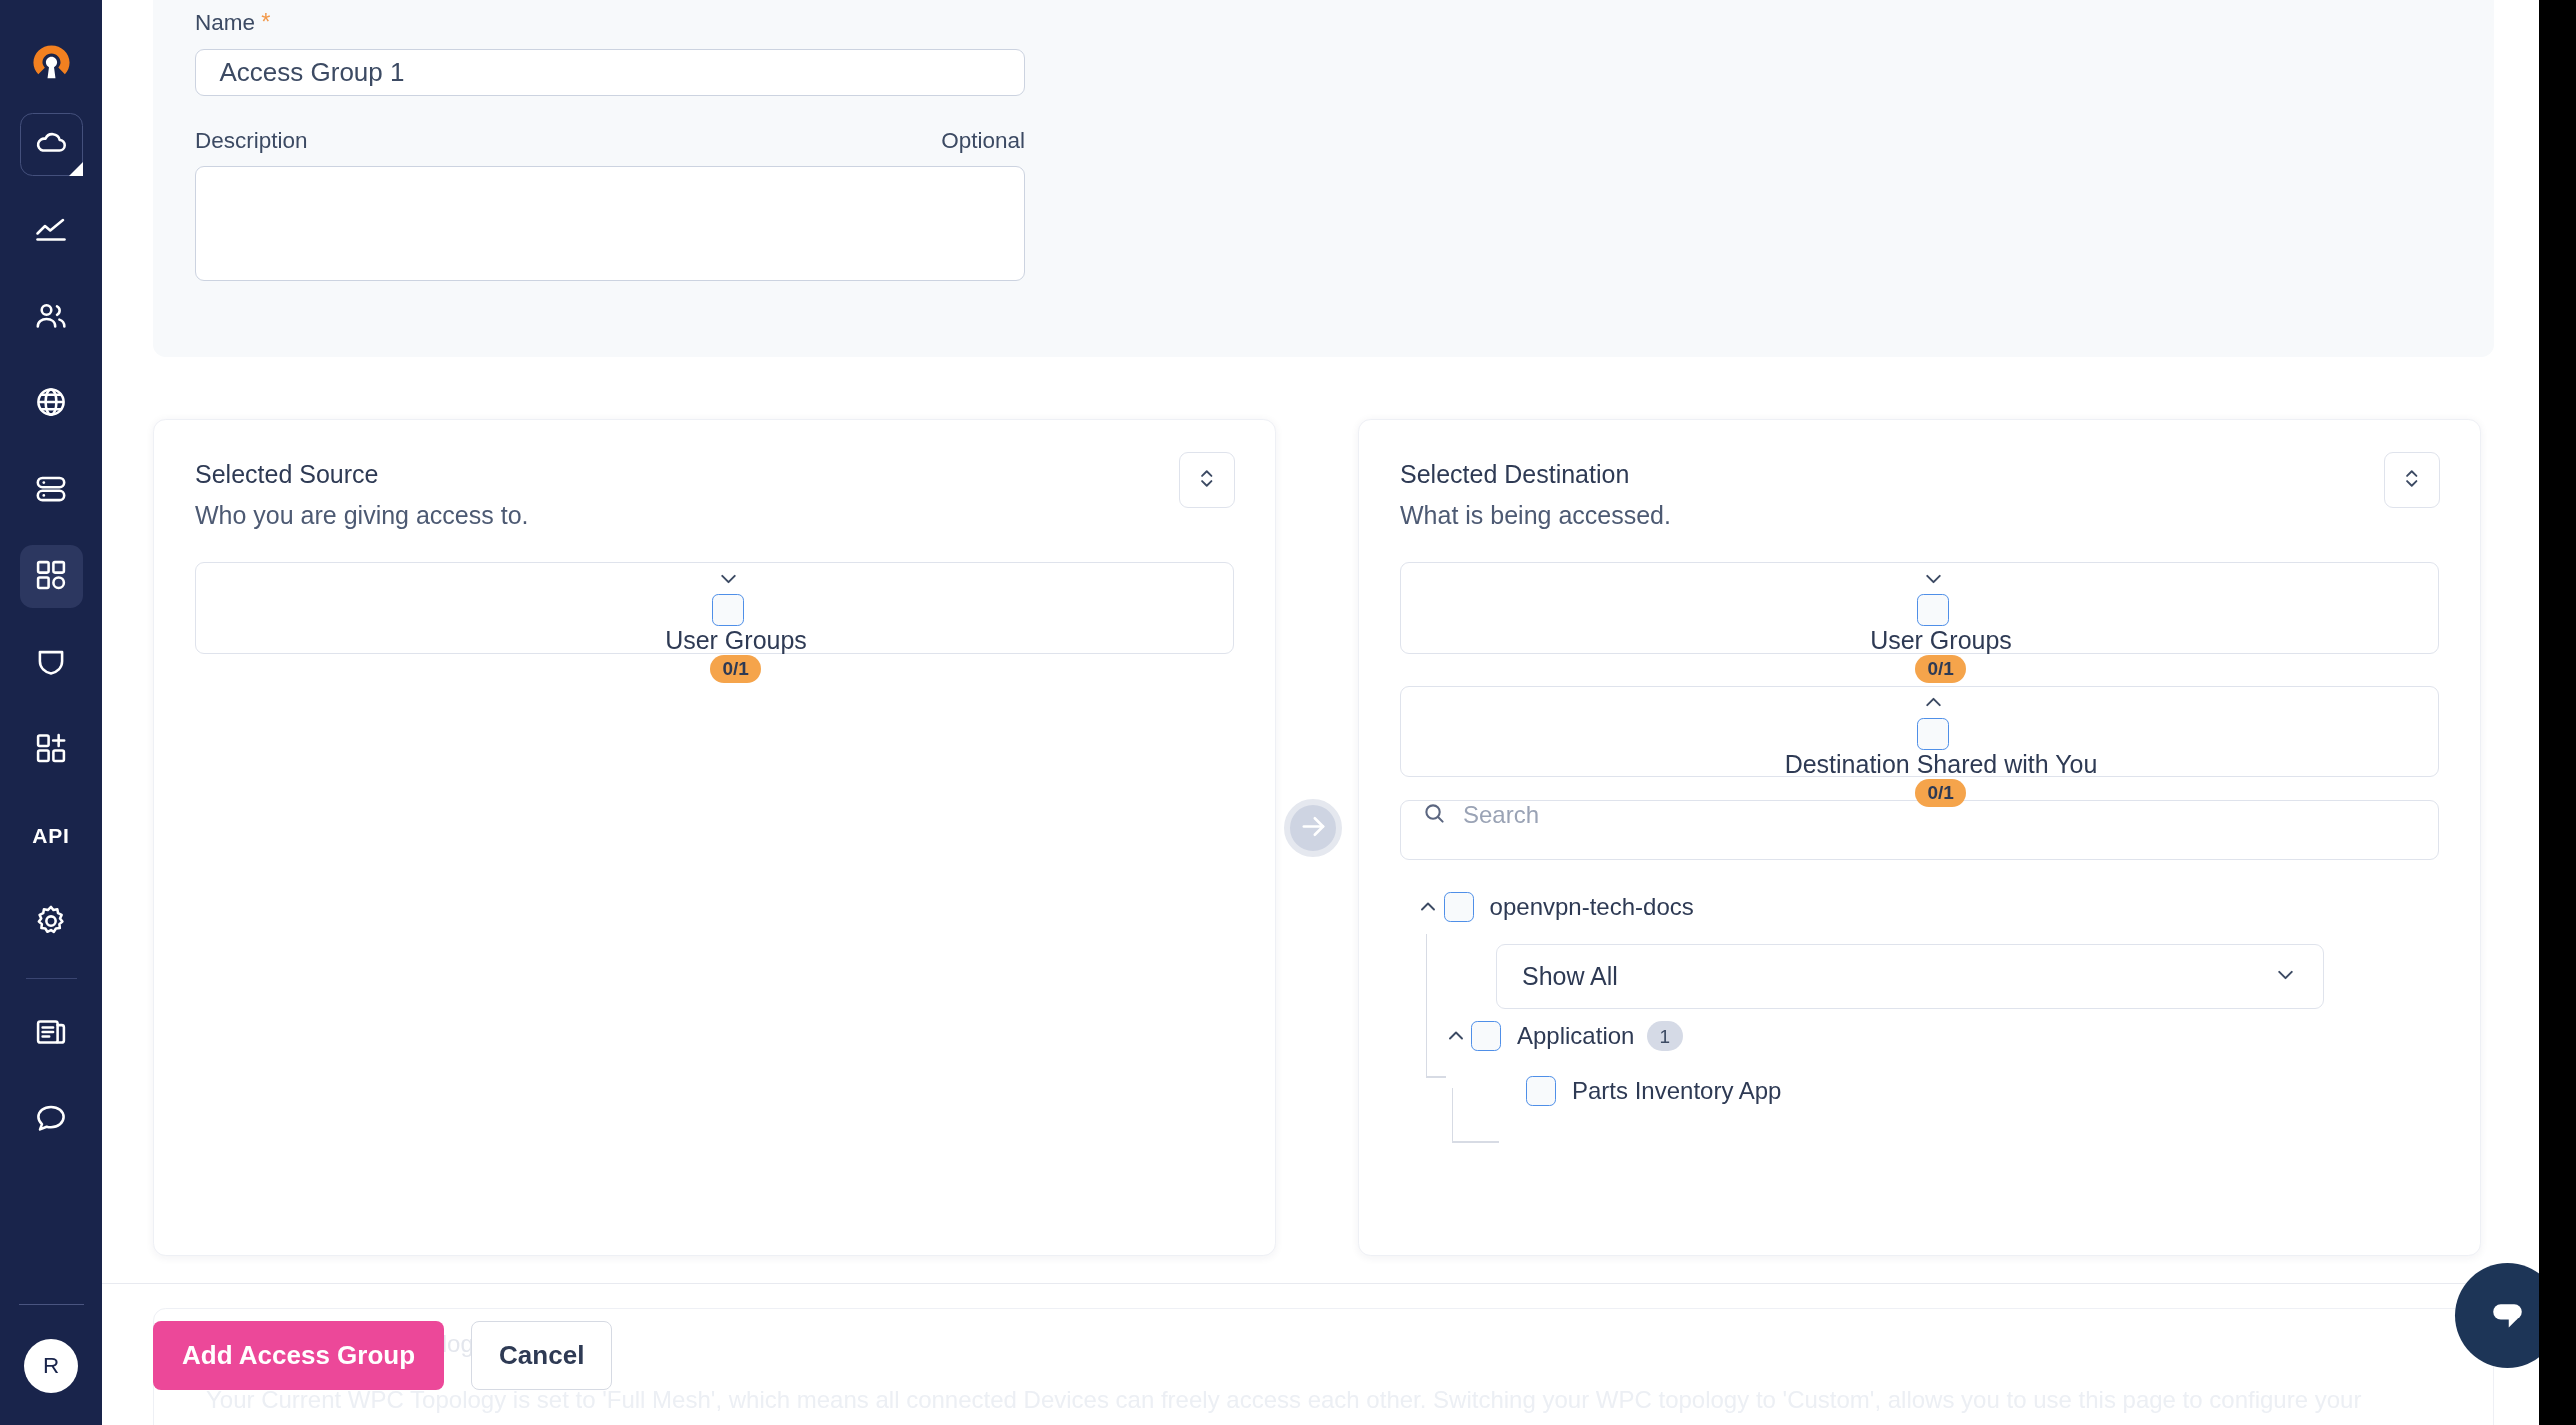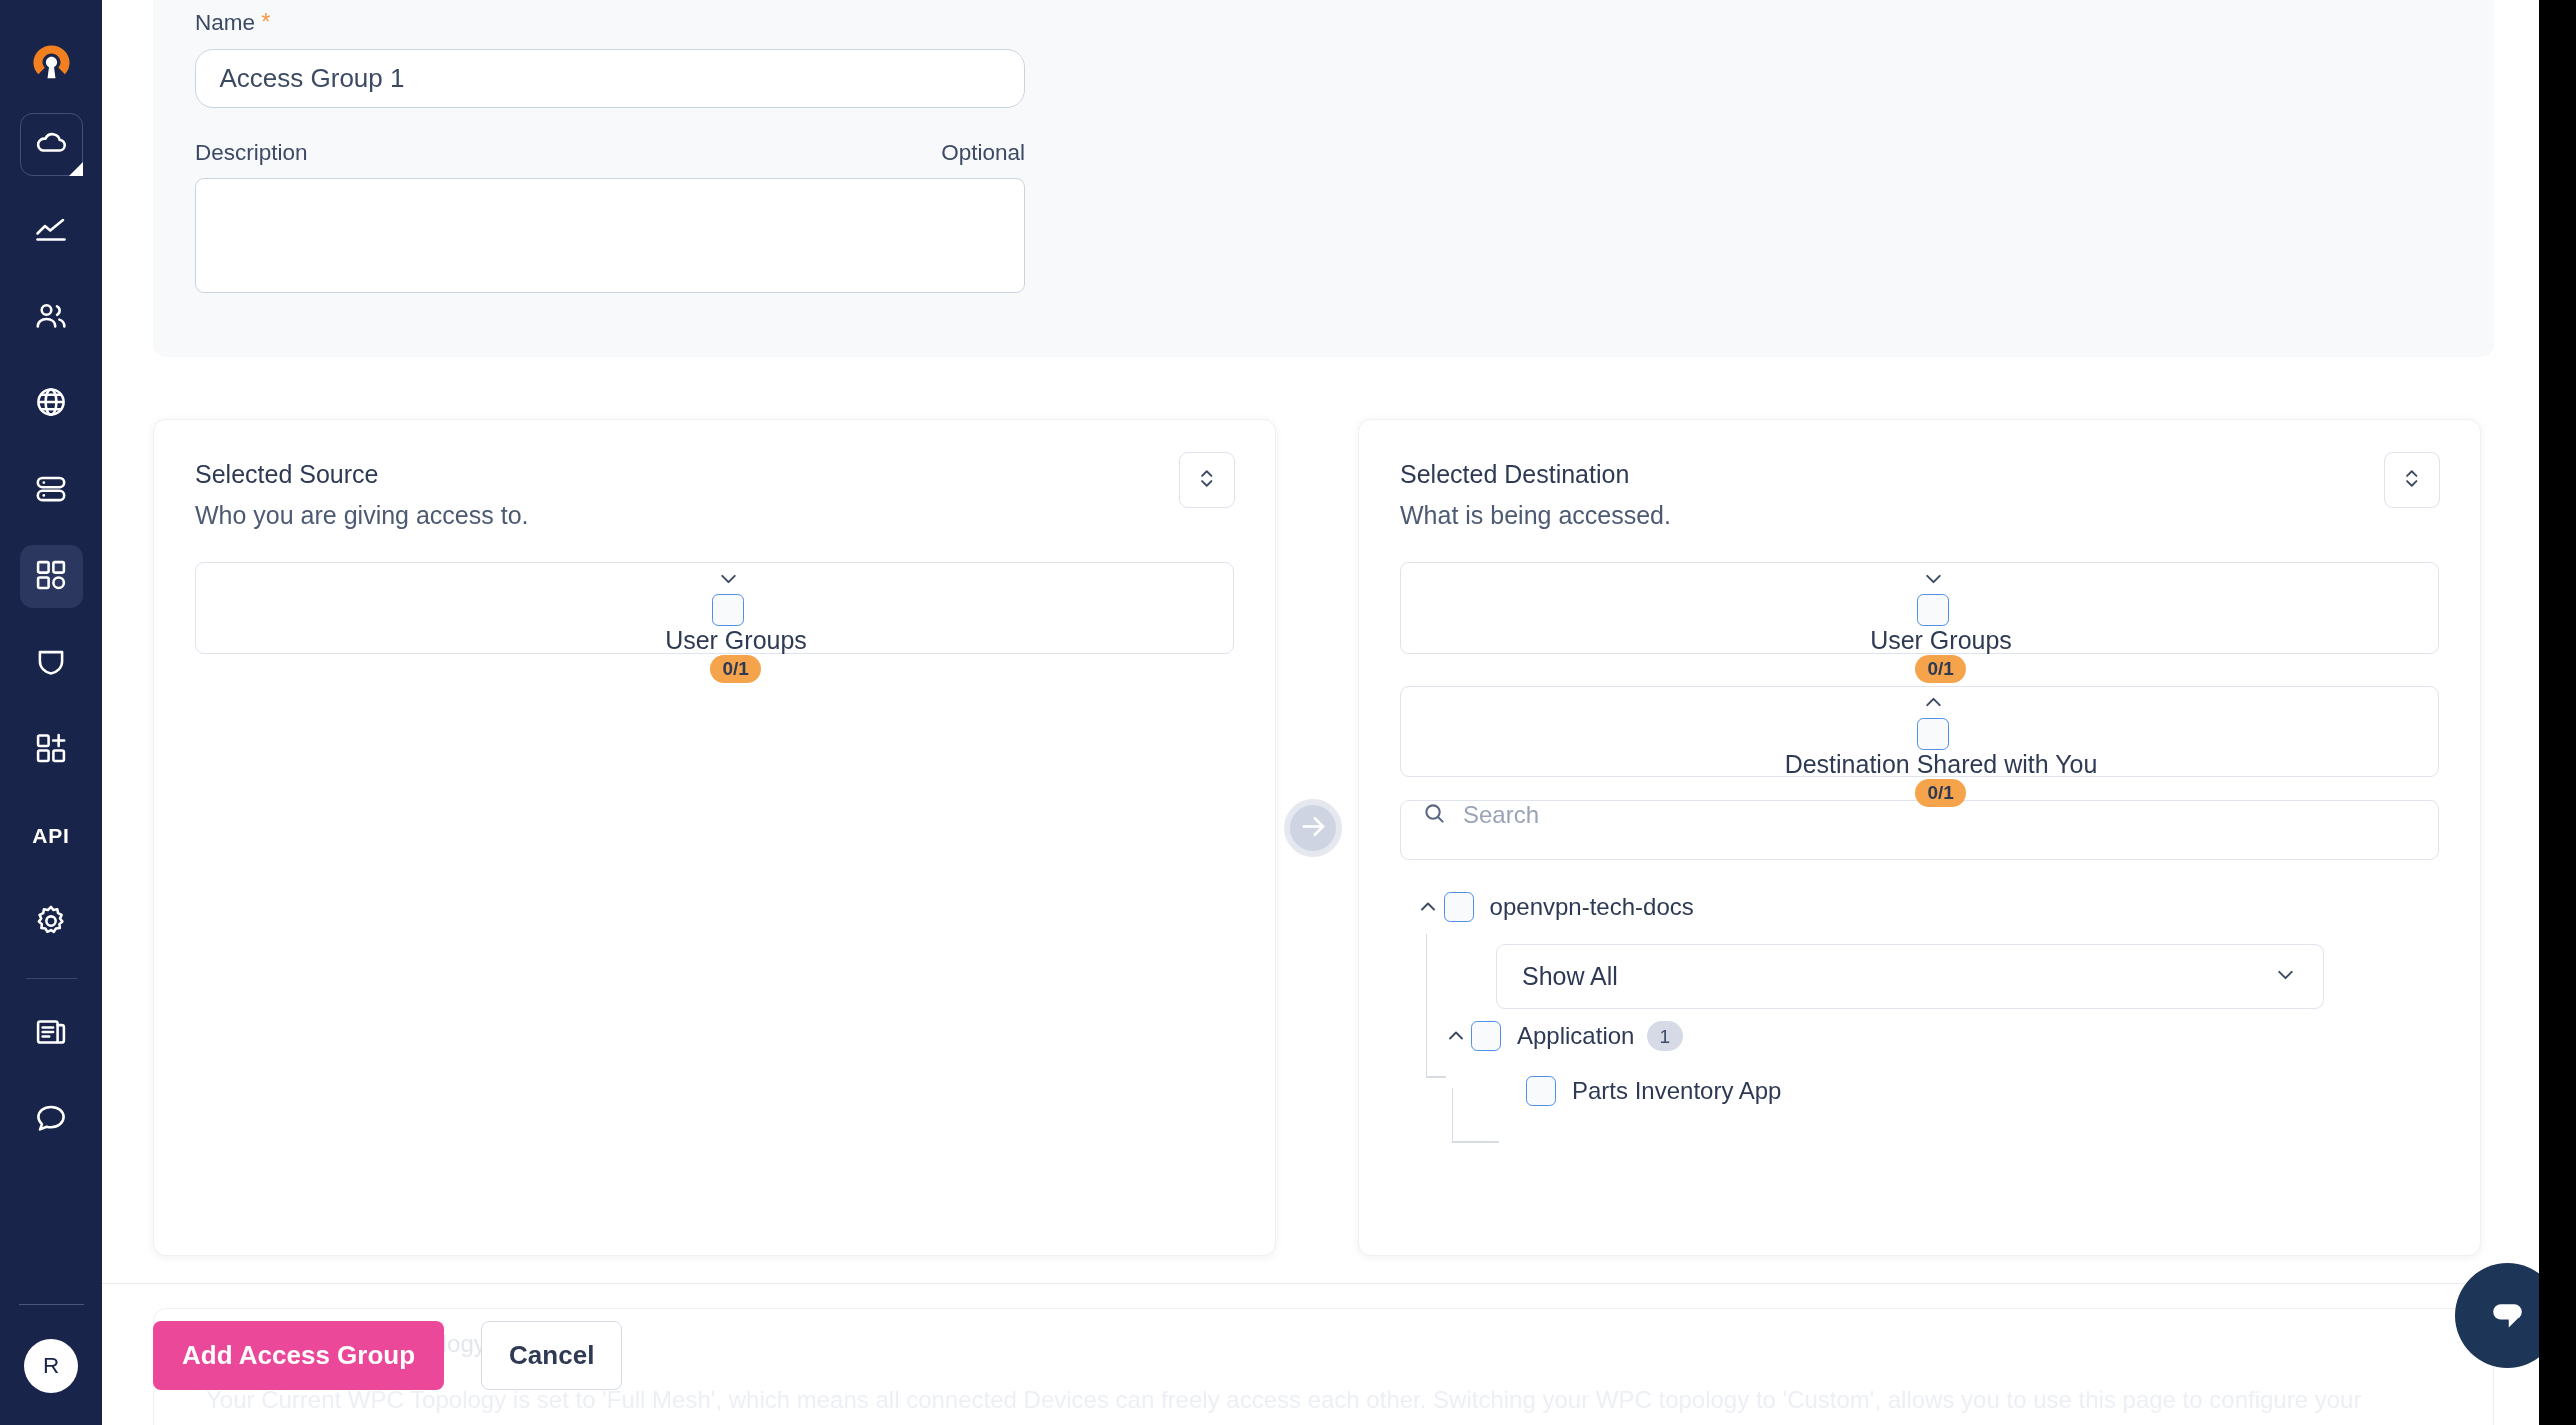--- a/index.html
+++ b/index.html
@@ -64,23 +64,23 @@
     padding: 87px 0 0 42px;
   }
   .field-label-row {
     width: 830px;
     display: flex; justify-content: space-between; align-items: baseline;
   }
   .field-label { font-size: 22.5px; color: #3c4a63; }
   .req-star { color: #f2994a; font-size: 23.5px; margin-left: 6.3px; }
   .optional-tag { font-size: 22.5px; color: #3c4a63; }
   .text-input {
-    width: 830px; height: 59px; margin-top: 12.6px;
+    width: 830px; height: 47px; margin-top: 12.6px;
     background: #ffffff;
-    border: 0.9px solid #ccd3e0; border-radius: 18px;
+    border: 0.9px solid #ccd3e0; border-radius: 9px;
     font-size: 26px; color: #3c4a63;
     padding: 0 23.5px;
     display: flex; align-items: center;
   }
   .textarea-box {
     width: 830px; height: 115px; margin-top: 12.6px;
     background: #ffffff;
     border: 0.9px solid #ccd3e0; border-radius: 9px;
   }
   .desc-block { margin-top: 32px; }
@@ -201,21 +201,21 @@
   }
   .btn-row { position: absolute; left: 51px; top: 1321px; display: flex; align-items: center; }
   .btn-primary {
     background: #ec4899; color: #ffffff;
     font-size: 26px; font-weight: 700;
     border-radius: 8px;
     height: 69px; padding: 0 29px;
     display: flex; align-items: center; justify-content: center;
   }
   .btn-secondary {
-    margin-left: 37px;
+    margin-left: 27px;
     background: #ffffff; color: #2e3a54;
     border: 0.9px solid #d6dae3; border-radius: 8px;
     font-size: 26px; font-weight: 700;
     height: 69px; padding: 0 27px;
     display: flex; align-items: center; justify-content: center;
   }
 
   
   .chat-fab {
     position: absolute; left: 2353px; top: 1263px;

